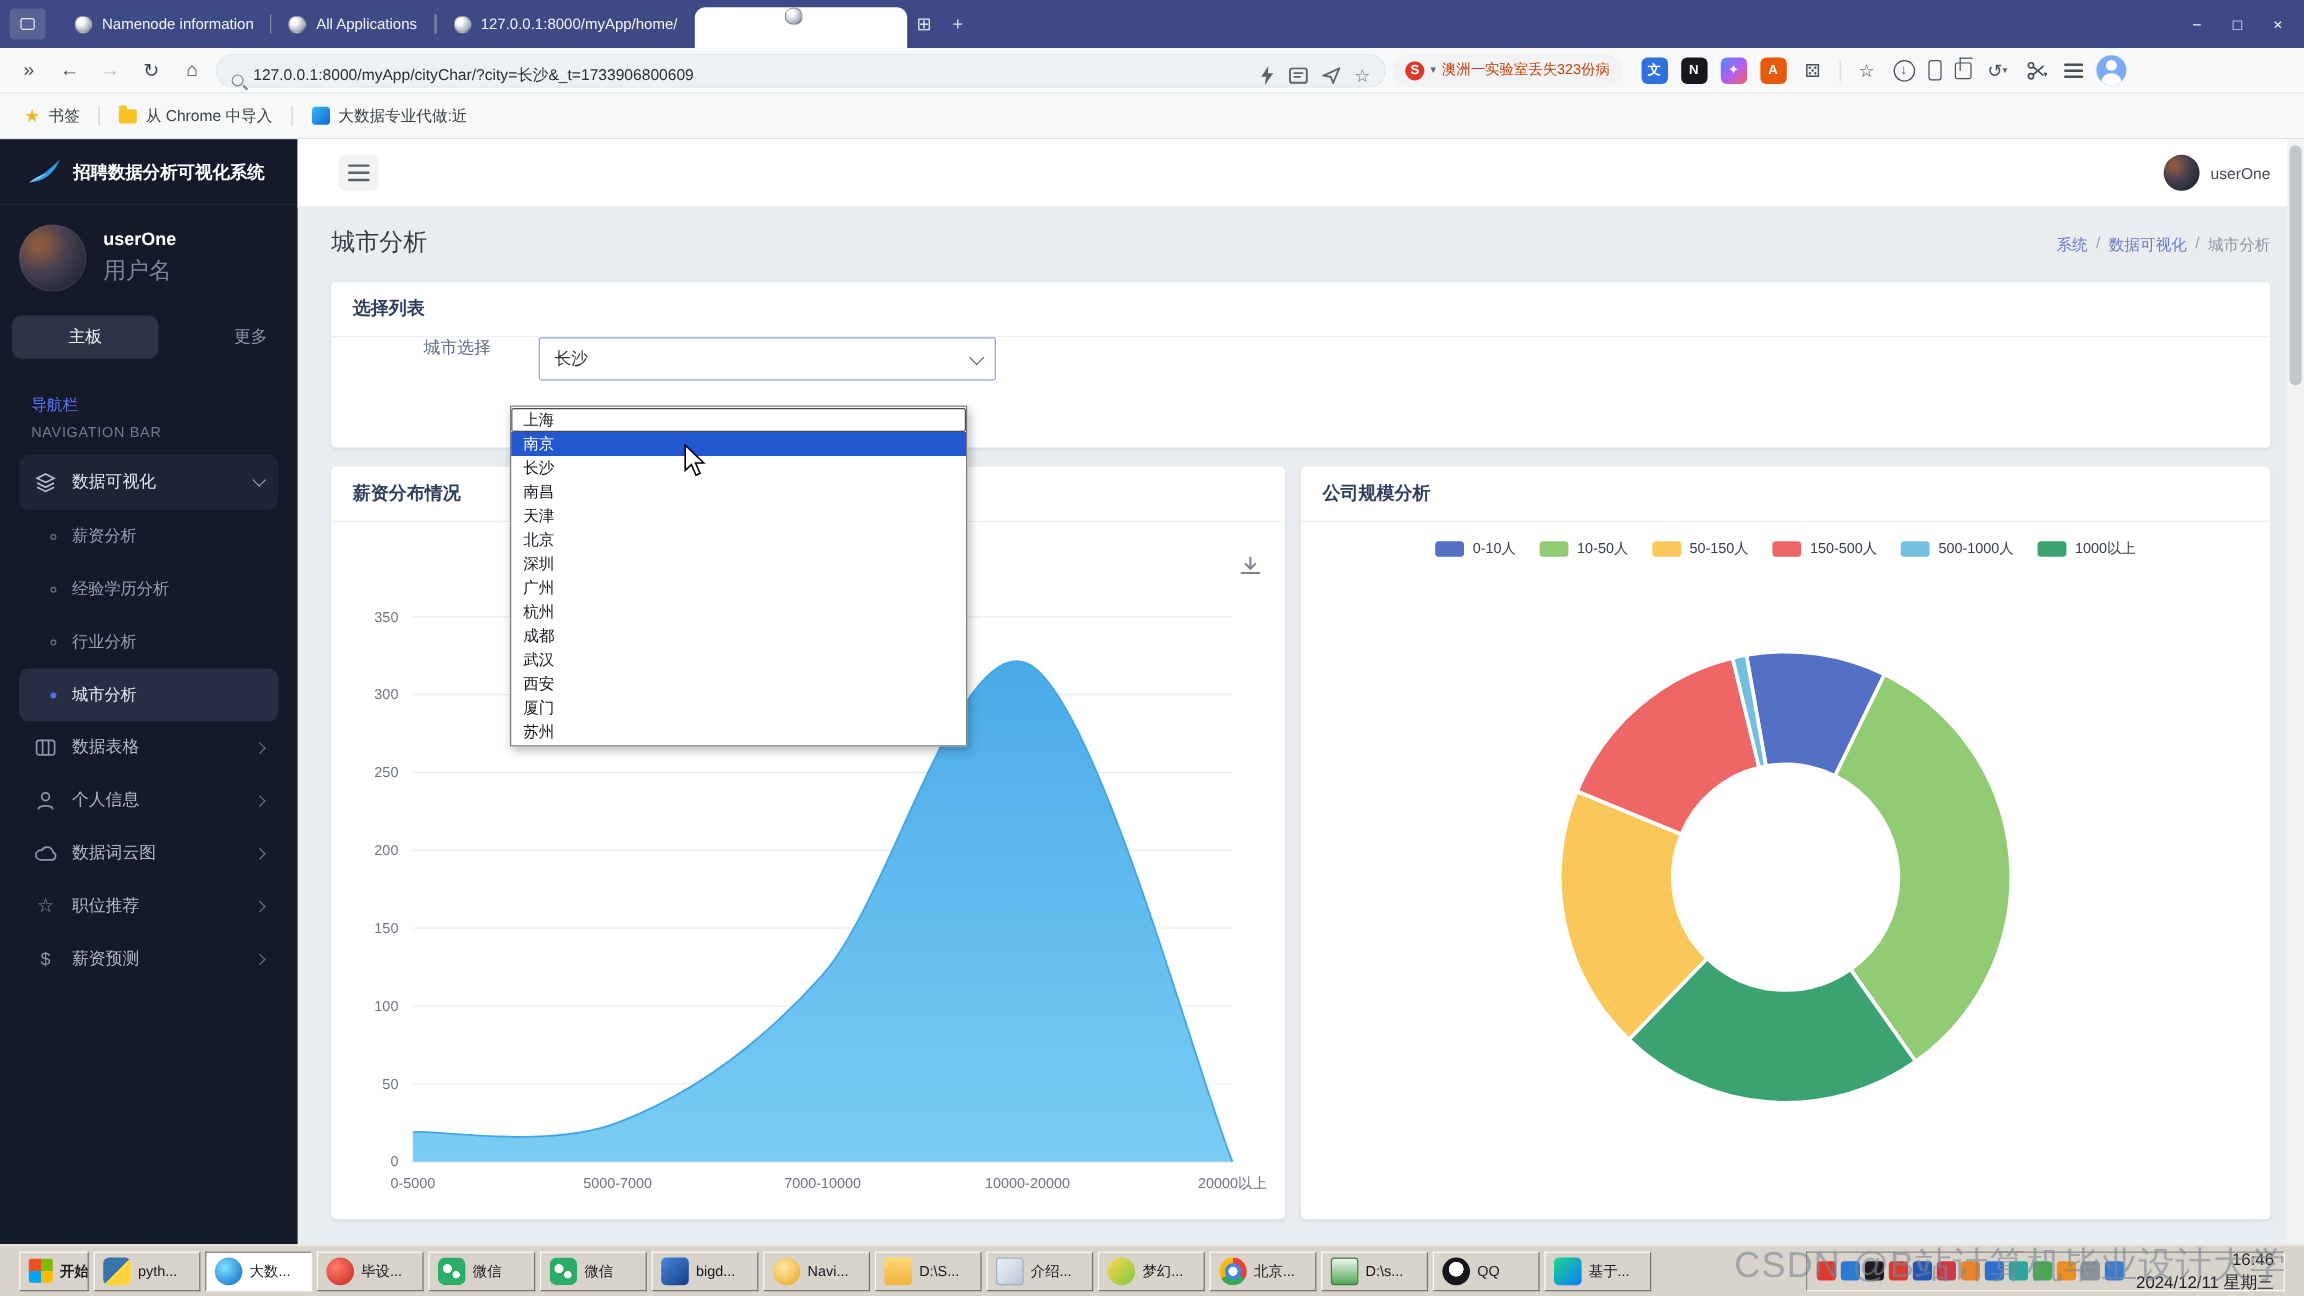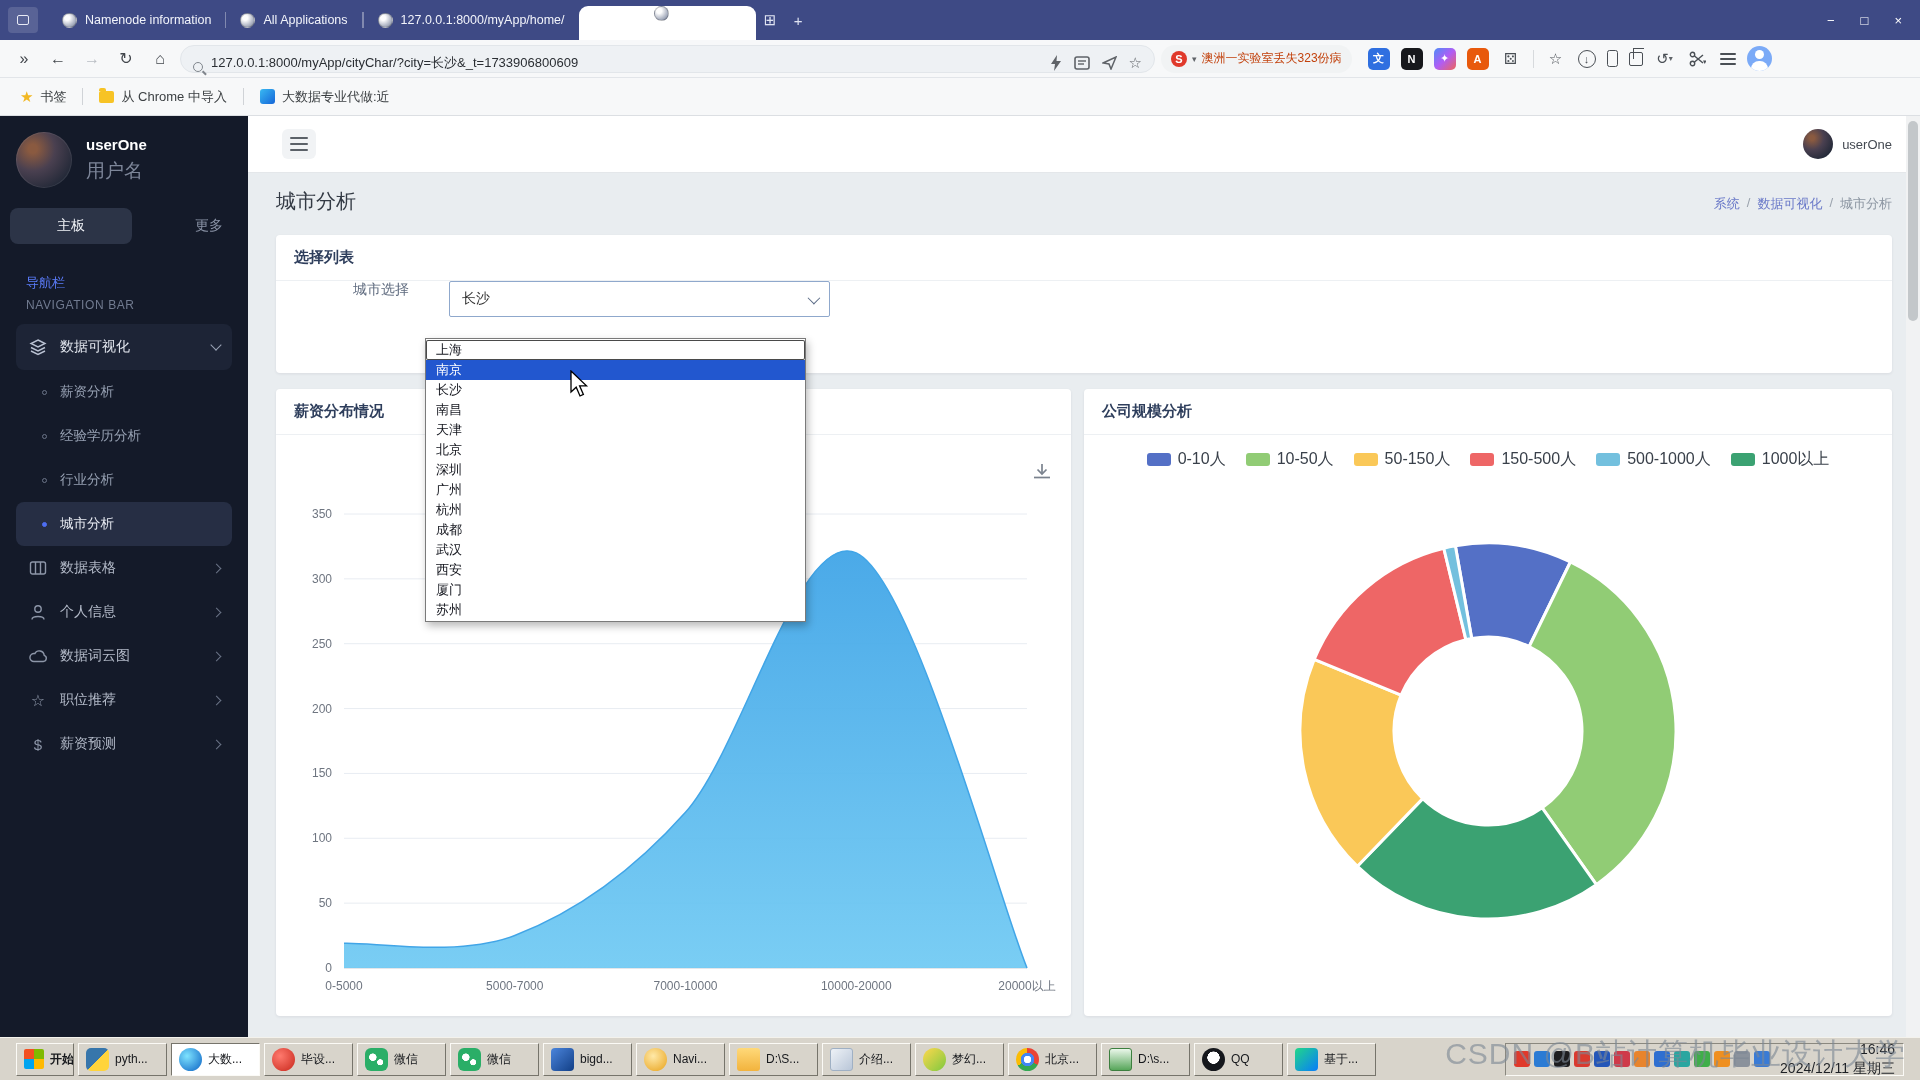--- a/index.html
+++ b/index.html
@@ -107,21 +107,21 @@
   .dd-opt.focus { box-shadow:inset 0 0 0 1px #4a4a4a; border-radius:2px; }
 
   #card-area { left:276px; top:389px; width:795px; height:627px; }
   #card-pie  { left:1084px; top:389px; width:808px; height:627px; }
   .chart-wrap { position:absolute; left:0; top:46px; right:0; bottom:0; }
   svg text { font-family:"Liberation Sans","DejaVu Sans",sans-serif; }
   .dl-icon { position:absolute; right:18px; top:72px; width:22px; height:22px; }
   .legend { position:absolute; left:0; right:0; top:60px; display:flex; justify-content:center; gap:20px; align-items:center; z-index:3; }
   .lg-item { display:flex; align-items:center; gap:7px; }
   .lg-mark { width:24px; height:13px; border-radius:3px; }
-  .lg-txt { font-size:16px; color:#39404a; }
+  .lg-txt { font-size:12px; color:#39404a; }
 
   .page-scrollbar { position:absolute; right:0; top:116px; width:14px; height:921px; background:#f1f2f3; }
   .page-scroll-thumb { position:absolute; left:2px; top:5px; width:10px; height:200px; border-radius:5px; background:#c3c7ca; }
 
   
   .cursor { position:absolute; left:570px; top:370px; z-index:99; pointer-events:none; }
 
   
   .taskbar { position:absolute; left:0; top:1037px; width:1920px; height:43px; background:#d8d4cb; border-top:1px solid #f4f2ec; display:flex; align-items:center; padding:0 16px; gap:4px; }
   .tb-btn { height:33px; display:flex; align-items:center; gap:6px; padding:0 7px; background:#d8d4cb; border:1px solid; border-color:#fbfaf6 #76746b #76746b #fbfaf6; font-size:12px; color:#16181c; white-space:nowrap; overflow:hidden; }
@@ -257,20 +257,27 @@
       <span>从 Chrome 中导入</span>
     </div>
     <div class="bm-sep"></div>
     <div class="bm">
       <span class="bm-app"></span>
       <span>大数据专业代做:近</span>
     </div>
   </div>
 
   <div class="sidebar">
+    <div class="logo-row">
+      <svg width="30" height="24" viewBox="0 0 30 24">
+        <path d="M2 21 C10 19 18 11 28 2 C23 14 14 21 2 21 Z" fill="#2e9be6"></path>
+        <path d="M2 21 C8 20 13 17 17 13 C12 15 7 17 2 21 Z" fill="#7cc4f0"></path>
+      </svg>
+      <span class="logo-title">招聘数据分析可视化系统</span>
+    </div>
     <div class="user-row">
       <div class="ava-big"></div>
       <div>
         <div class="user-name">userOne</div>
         <div class="user-sub">用户名</div>
       </div>
     </div>
     <div class="side-tabs">
       <div class="side-tab-main">主板</div>
       <div class="side-tab-more">更多</div>

